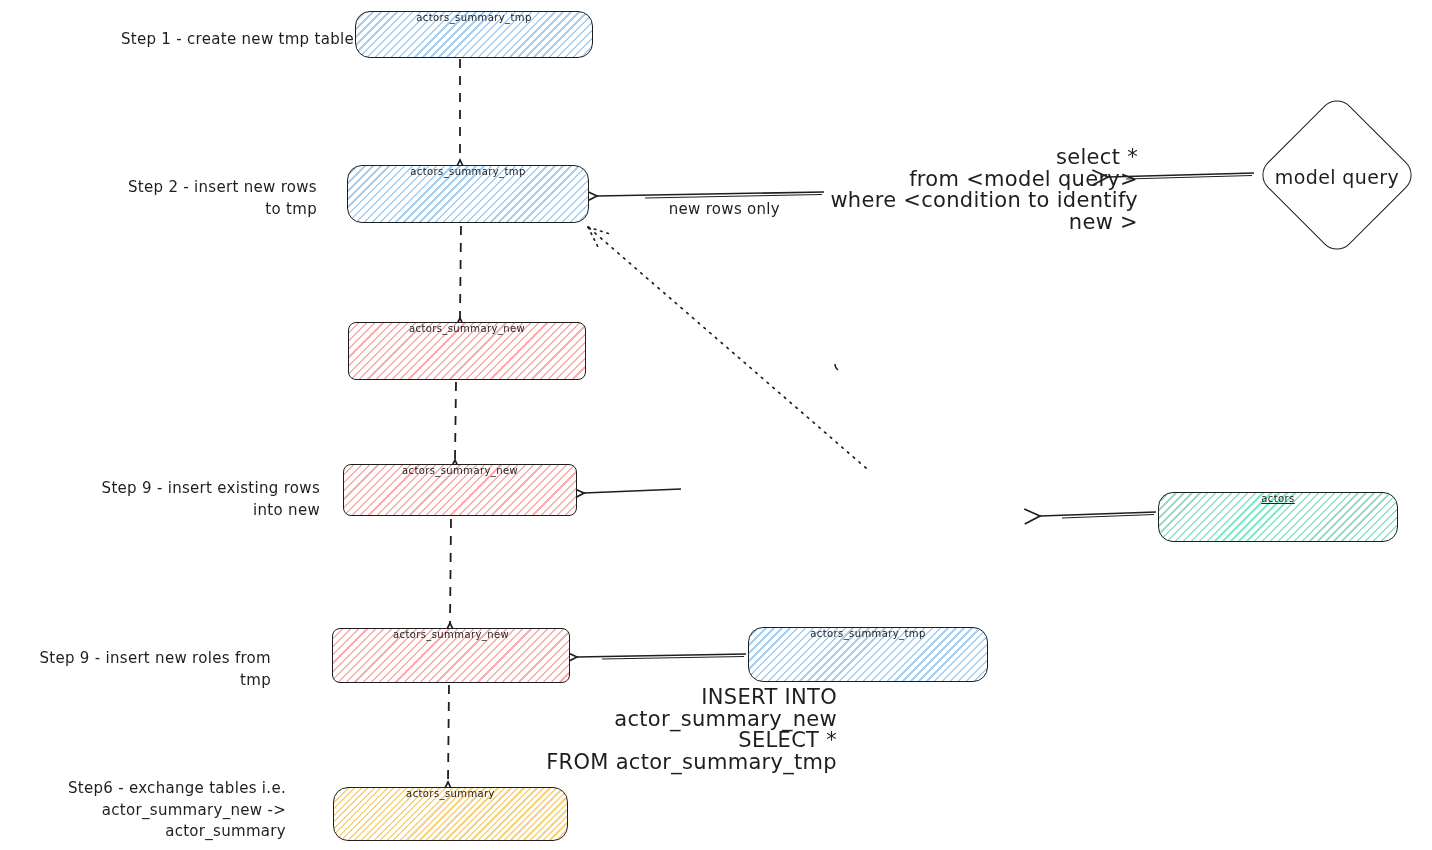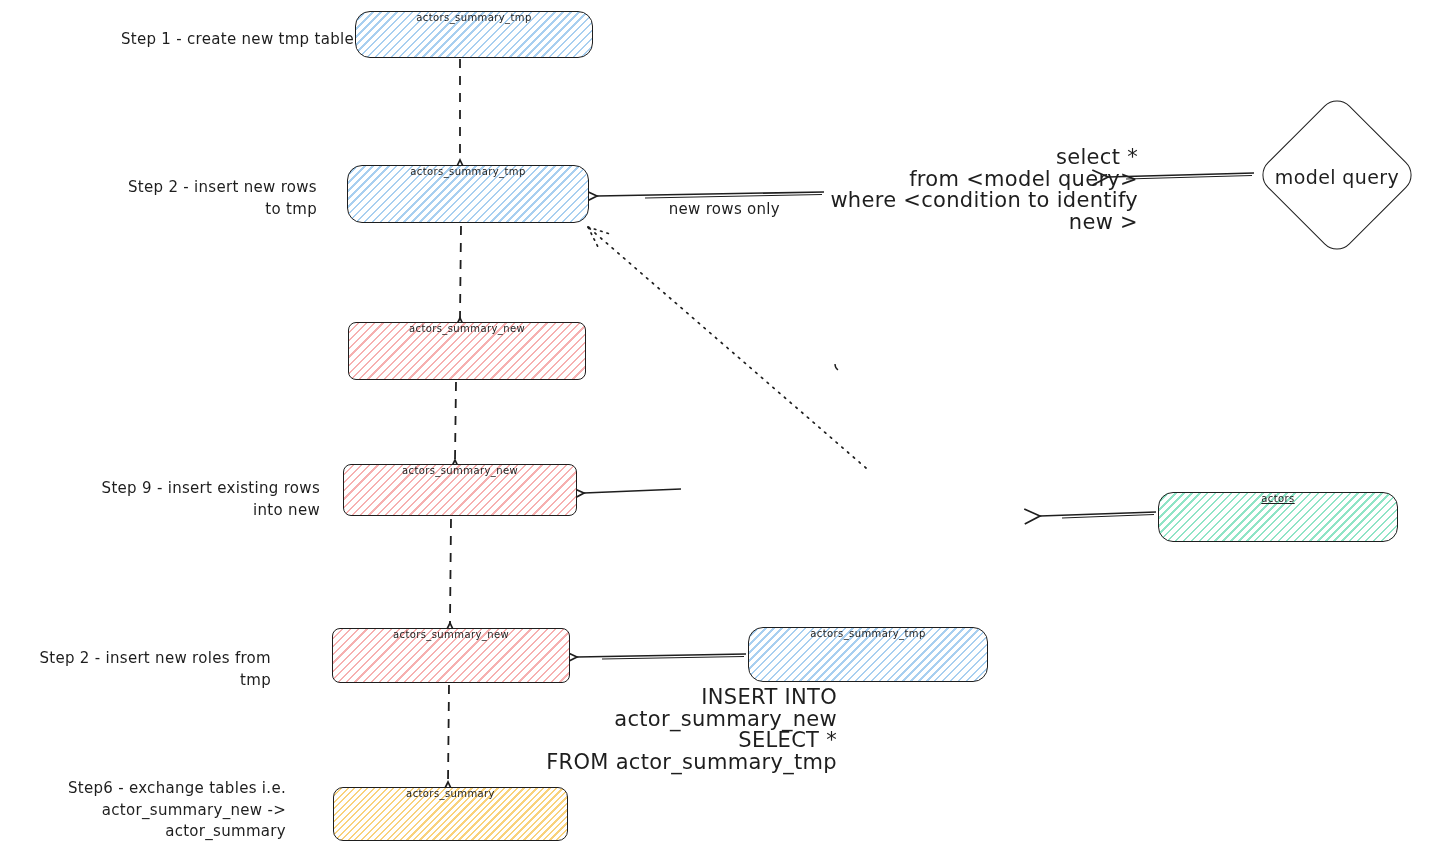--- a/index.html
+++ b/index.html
@@ -98,40 +98,40 @@
     <line x1="588" y1="227" x2="598" y2="247" stroke="#1e1e1e" stroke-width="1.7" stroke-dasharray="1.6 5" stroke-linecap="round"></line>
 
     <path d="M835,364 q0,4 3,6" fill="none" stroke="#1e1e1e" stroke-width="1.4"></path>
   </svg>
 
   <div class="step-label" style="left:102px; top:29px;  width:252px;">Step 1 - create new tmp table</div>
   <div class="step-label" style="left:112px; top:177px; width:205px;">Step 2 - insert new rows
 to tmp</div>
   <div class="step-label" style="left:88px;  top:478px; width:232px;">Step 9 - insert existing rows
 into new</div>
-  <div class="step-label" style="left:26px;  top:648px; width:245px;">Step 2 - insert new roles from tmp</div>
+  <div class="step-label" style="left:26px;  top:648px; width:245px;">Step 9 - insert new roles from tmp</div>
   <div class="step-label" style="left:4px;   top:778px; width:282px;">Step6 - exchange tables i.e.
 actor_summary_new -&gt; actor_summary</div>
 
   <div class="node fill-blue" style="left:355px; top:11px;  width:238px; height:47px;">
       <span>actors_summary_tmp</span>
     </div>
   <div class="node fill-blue" style="left:347px; top:165px; width:242px; height:58px;">
       <span>actors_summary_tmp</span>
     </div>
   <div class="node fill-pink" style="left:348px; top:322px; width:238px; height:58px;">
       <span>actors_summary_new</span>
     </div>
   <div class="node fill-pink" style="left:343px; top:464px; width:234px; height:52px;">
       <span>actors_summary_new</span>
     </div>
   <div class="node fill-pink" style="left:332px; top:628px; width:238px; height:55px;">
       <span>actors_summary_new</span>
     </div>
-  <div class="node fill-yellow" style="left:333px; top:787px; width:235px; height:54px;border-radius:10px;">
+  <div class="node fill-yellow" style="left:333px; top:787px; width:235px; height:54px;">
       <span>actors_summary</span>
     </div>
 
   <div class="node fill-blue" style="left:748px;  top:627px; width:240px; height:55px;">
       <span>actors_summary_tmp</span>
     </div>
   <div class="node fill-green" style="left:1158px; top:492px; width:240px; height:50px;">
       <span>actors</span>
     </div>
 

